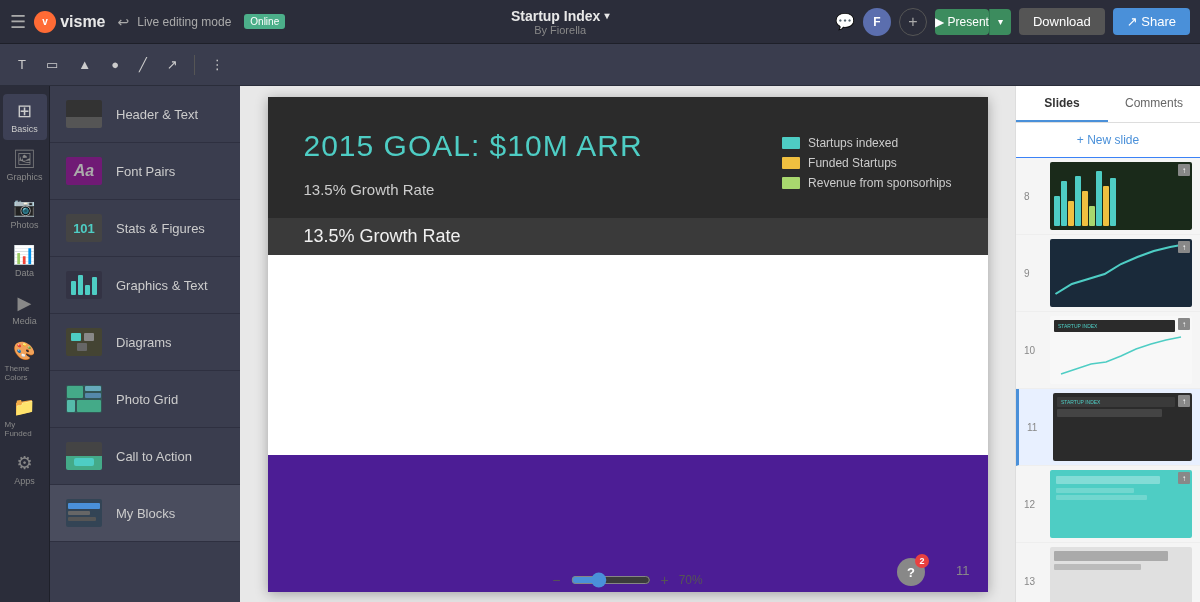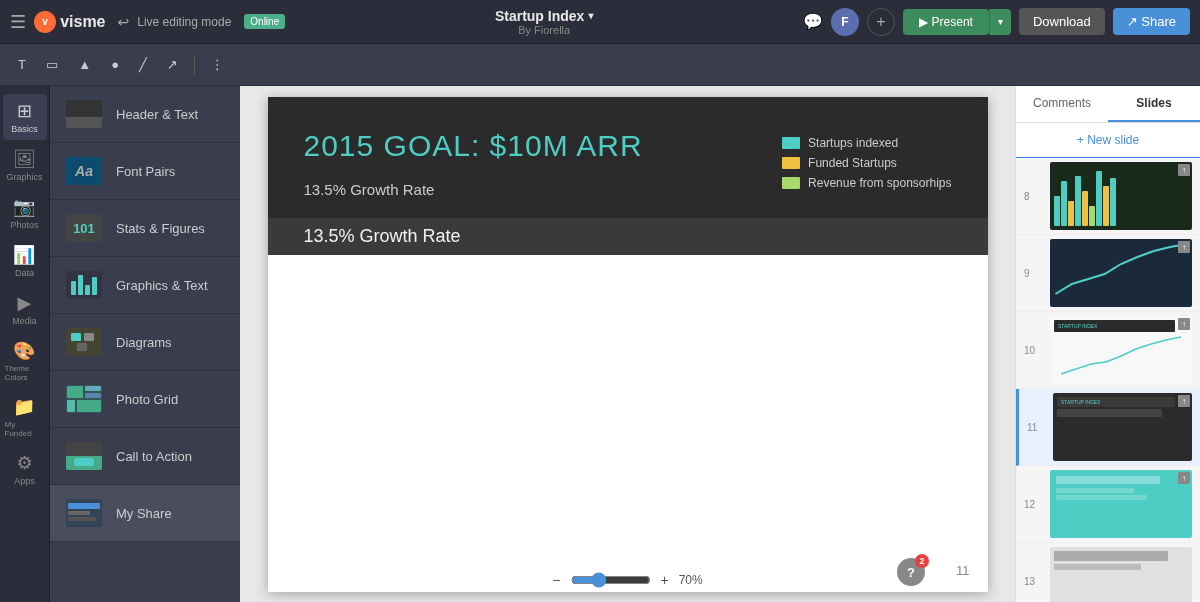--- a/index.html
+++ b/index.html
@@ -24,21 +24,21 @@
     .undo-icon { color: #aaa; font-size: 14px; cursor: pointer; margin-left: 4px; }
     .edit-mode { display: flex; align-items: center; gap: 13px; color: #aaa; font-size: 12px; }
     .online-badge { background: #4caf8a; color: white; font-size: 10px; padding: 2px 6px; border-radius: 3px; }
     .topbar-center { flex: 1; display: flex; flex-direction: column; align-items: center; justify-content: center; }
     .project-title { color: #e8e8e8; font-size: 14px; font-weight: 600; display: flex; align-items: center; gap: 4px; }
     .project-subtitle { color: #888; font-size: 11px; }
     .topbar-right { display: flex; align-items: center; gap: 8px; }
     .comment-icon { color: #aaa; font-size: 16px; cursor: pointer; }
     .avatar { width: 28px; height: 28px; background: #5b6eae; border-radius: 50%; display: flex; align-items: center; justify-content: center; color: white; font-size: 12px; font-weight: bold; cursor: pointer; }
     .add-btn { width: 28px; height: 28px; background: transparent; border: 1px solid #555; border-radius: 50%; display: flex; align-items: center; justify-content: center; color: #aaa; cursor: pointer; font-size: 16px; }
-    .present-btn { background: #3c8c5e; color: white; border: none; border-radius: 4px; padding: 6px 16px; font-size: 12px; cursor: pointer; display: flex; align-items: center; gap: 4px; }
+    .present-btn { background: #3c8c5e; color: white; border: none; border-radius: 4px; padding: 6px 0; font-size: 12px; cursor: pointer; display: flex; align-items: center; gap: 4px; }
     .present-dropdown { background: #3c8c5e; color: white; border: none; border-radius: 0 4px 4px 0; padding: 6px 8px; font-size: 10px; cursor: pointer; border-left: 1px solid #2d7a50; }
     .present-group { display: flex; }
     .download-btn { background: #555; color: white; border: none; border-radius: 4px; padding: 6px 14px; font-size: 13px; cursor: pointer; }
     .share-btn { background: #4a90d9; color: white; border: none; border-radius: 4px; padding: 6px 14px; font-size: 13px; cursor: pointer; display: flex; align-items: center; gap: 4px; }
 
     
     .toolbar-row {
       height: 42px;
       background: #3a3d4e;
       display: flex;
@@ -119,21 +119,21 @@
       background: #e8e8e8;
       position: relative;
       display: flex;
       align-items: center;
       justify-content: center;
       overflow: hidden;
     }
     .slide-canvas {
       width: 720px;
       height: 495px;
-      background: #ffffff;
+      background: #4c1d95;
       position: relative;
       box-shadow: 0 2px 12px rgba(0,0,0,0.3);
     }
     .slide-header {
       background: #2b2b2b;
       padding: 32px 36px 20px;
       display: flex;
       align-items: center;
       justify-content: space-between;
     }
@@ -283,21 +283,21 @@
       border-radius: 1px;
       display: flex;
       align-items: center;
       justify-content: center;
       color: white;
       font-size: 8px;
     }
 
     
     .bt-header { background: linear-gradient(to bottom, #333 60%, #555 60%); }
-    .bt-font { background: #0c4a6e; display: flex; align-items: center; justify-content: center; color: #aaa; font-size: 14px; font-style: italic; font-weight: bold; }
+    .bt-font { background: #701a75; display: flex; align-items: center; justify-content: center; color: #aaa; font-size: 16px; font-style: italic; font-weight: bold; }
     .bt-stats { background: #444; display: flex; align-items: center; justify-content: center; color: #aaa; font-size: 11px; }
     .bt-graphics { background: #334; display: flex; align-items: flex-end; gap: 2px; padding: 4px; }
     .bt-bar { background: #4ecdc4; border-radius: 1px; }
     .bt-diagrams { background: #443; display: flex; align-items: center; justify-content: center; }
     .bt-photo { background: #355; }
     .bt-cta { background: linear-gradient(to bottom, #444 50%, #4a8 50%); }
     .bt-myblocks { background: #345; }
 
     .chevron-icon { font-size: 10px; }
   </style>
@@ -440,21 +440,21 @@
       <span>Call to Action</span>
     </div>
     <div class="block-item active">
       <div class="block-thumb bt-myblocks">
         <svg width="36" height="28" viewBox="0 0 36 28">
           <rect x="2" y="4" width="32" height="6" fill="#4a90d9" rx="1"></rect>
           <rect x="2" y="12" width="22" height="4" fill="#666" rx="1"></rect>
           <rect x="2" y="18" width="28" height="4" fill="#555" rx="1"></rect>
         </svg>
       </div>
-      <span>My Share</span>
+      <span>My Blocks</span>
     </div>
   </div>
 
   <div class="canvas-area">
     <div class="slide-canvas">
       <div class="slide-header">
         <div>
           <div class="slide-title-text">2015 GOAL: $10M ARR</div>
           <div style="margin-top:10px;">
             <div class="slide-subtitle-bar" style="margin: 0; padding: 8px 0 0 0; background:transparent;">
@@ -494,22 +494,22 @@
     <div style="position:absolute;bottom:8px;right:30px;position:absolute;">
       <div class="help-btn" style="position:relative;">
         <span>?</span>
         <div class="notif-badge">2</div>
       </div>
     </div>
   </div>
 
   <div class="right-panel">
     <div class="right-tabs">
+      <div class="right-tab active">Slides</div>
       <div class="right-tab">Comments</div>
-      <div class="right-tab active">Slides</div>
     </div>
     <div class="new-slide-btn">+ New slide</div>
     <div class="slides-list">
 
       <div class="slide-thumb">
         <span class="slide-num-label">8</span>
         <div class="slide-preview" style="background:#1a2a1a;">
           <div style="display:flex;align-items:flex-end;gap:1px;padding:4px;height:100%;">
             <div style="background:#4ecdc4;width:6px;height:30px;border-radius:1px;"></div>
             <div style="background:#4ecdc4;width:6px;height:45px;border-radius:1px;"></div>

